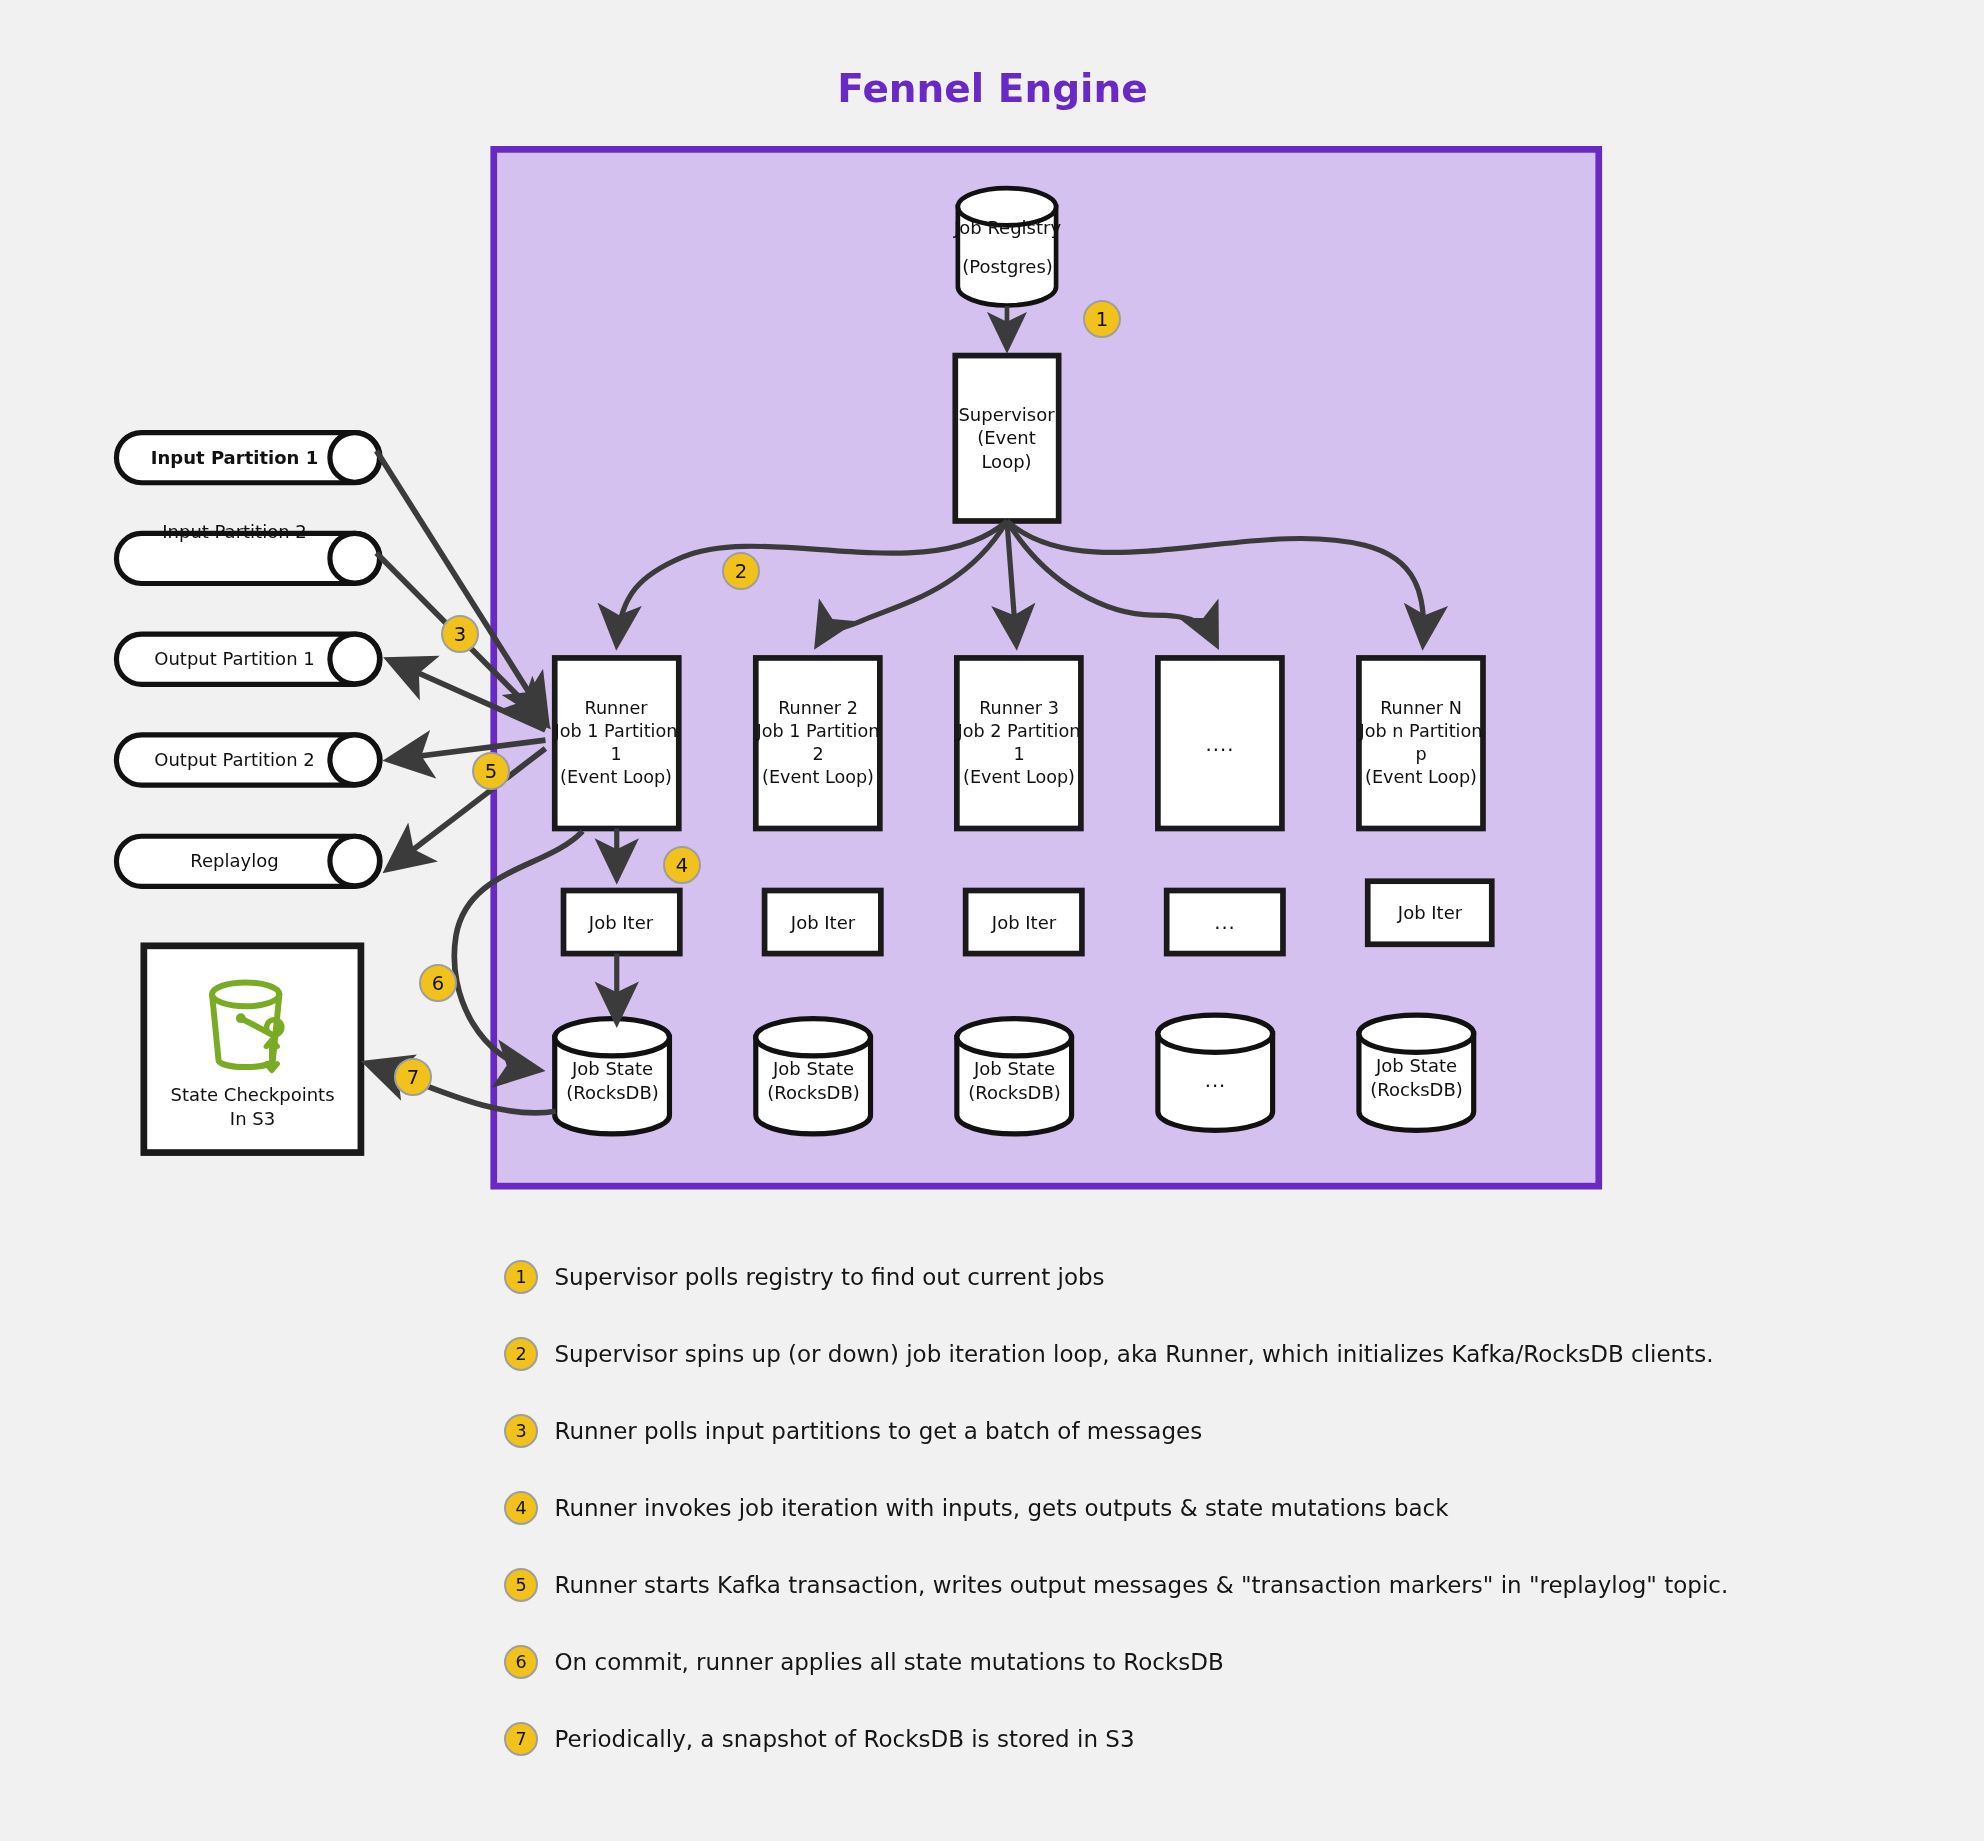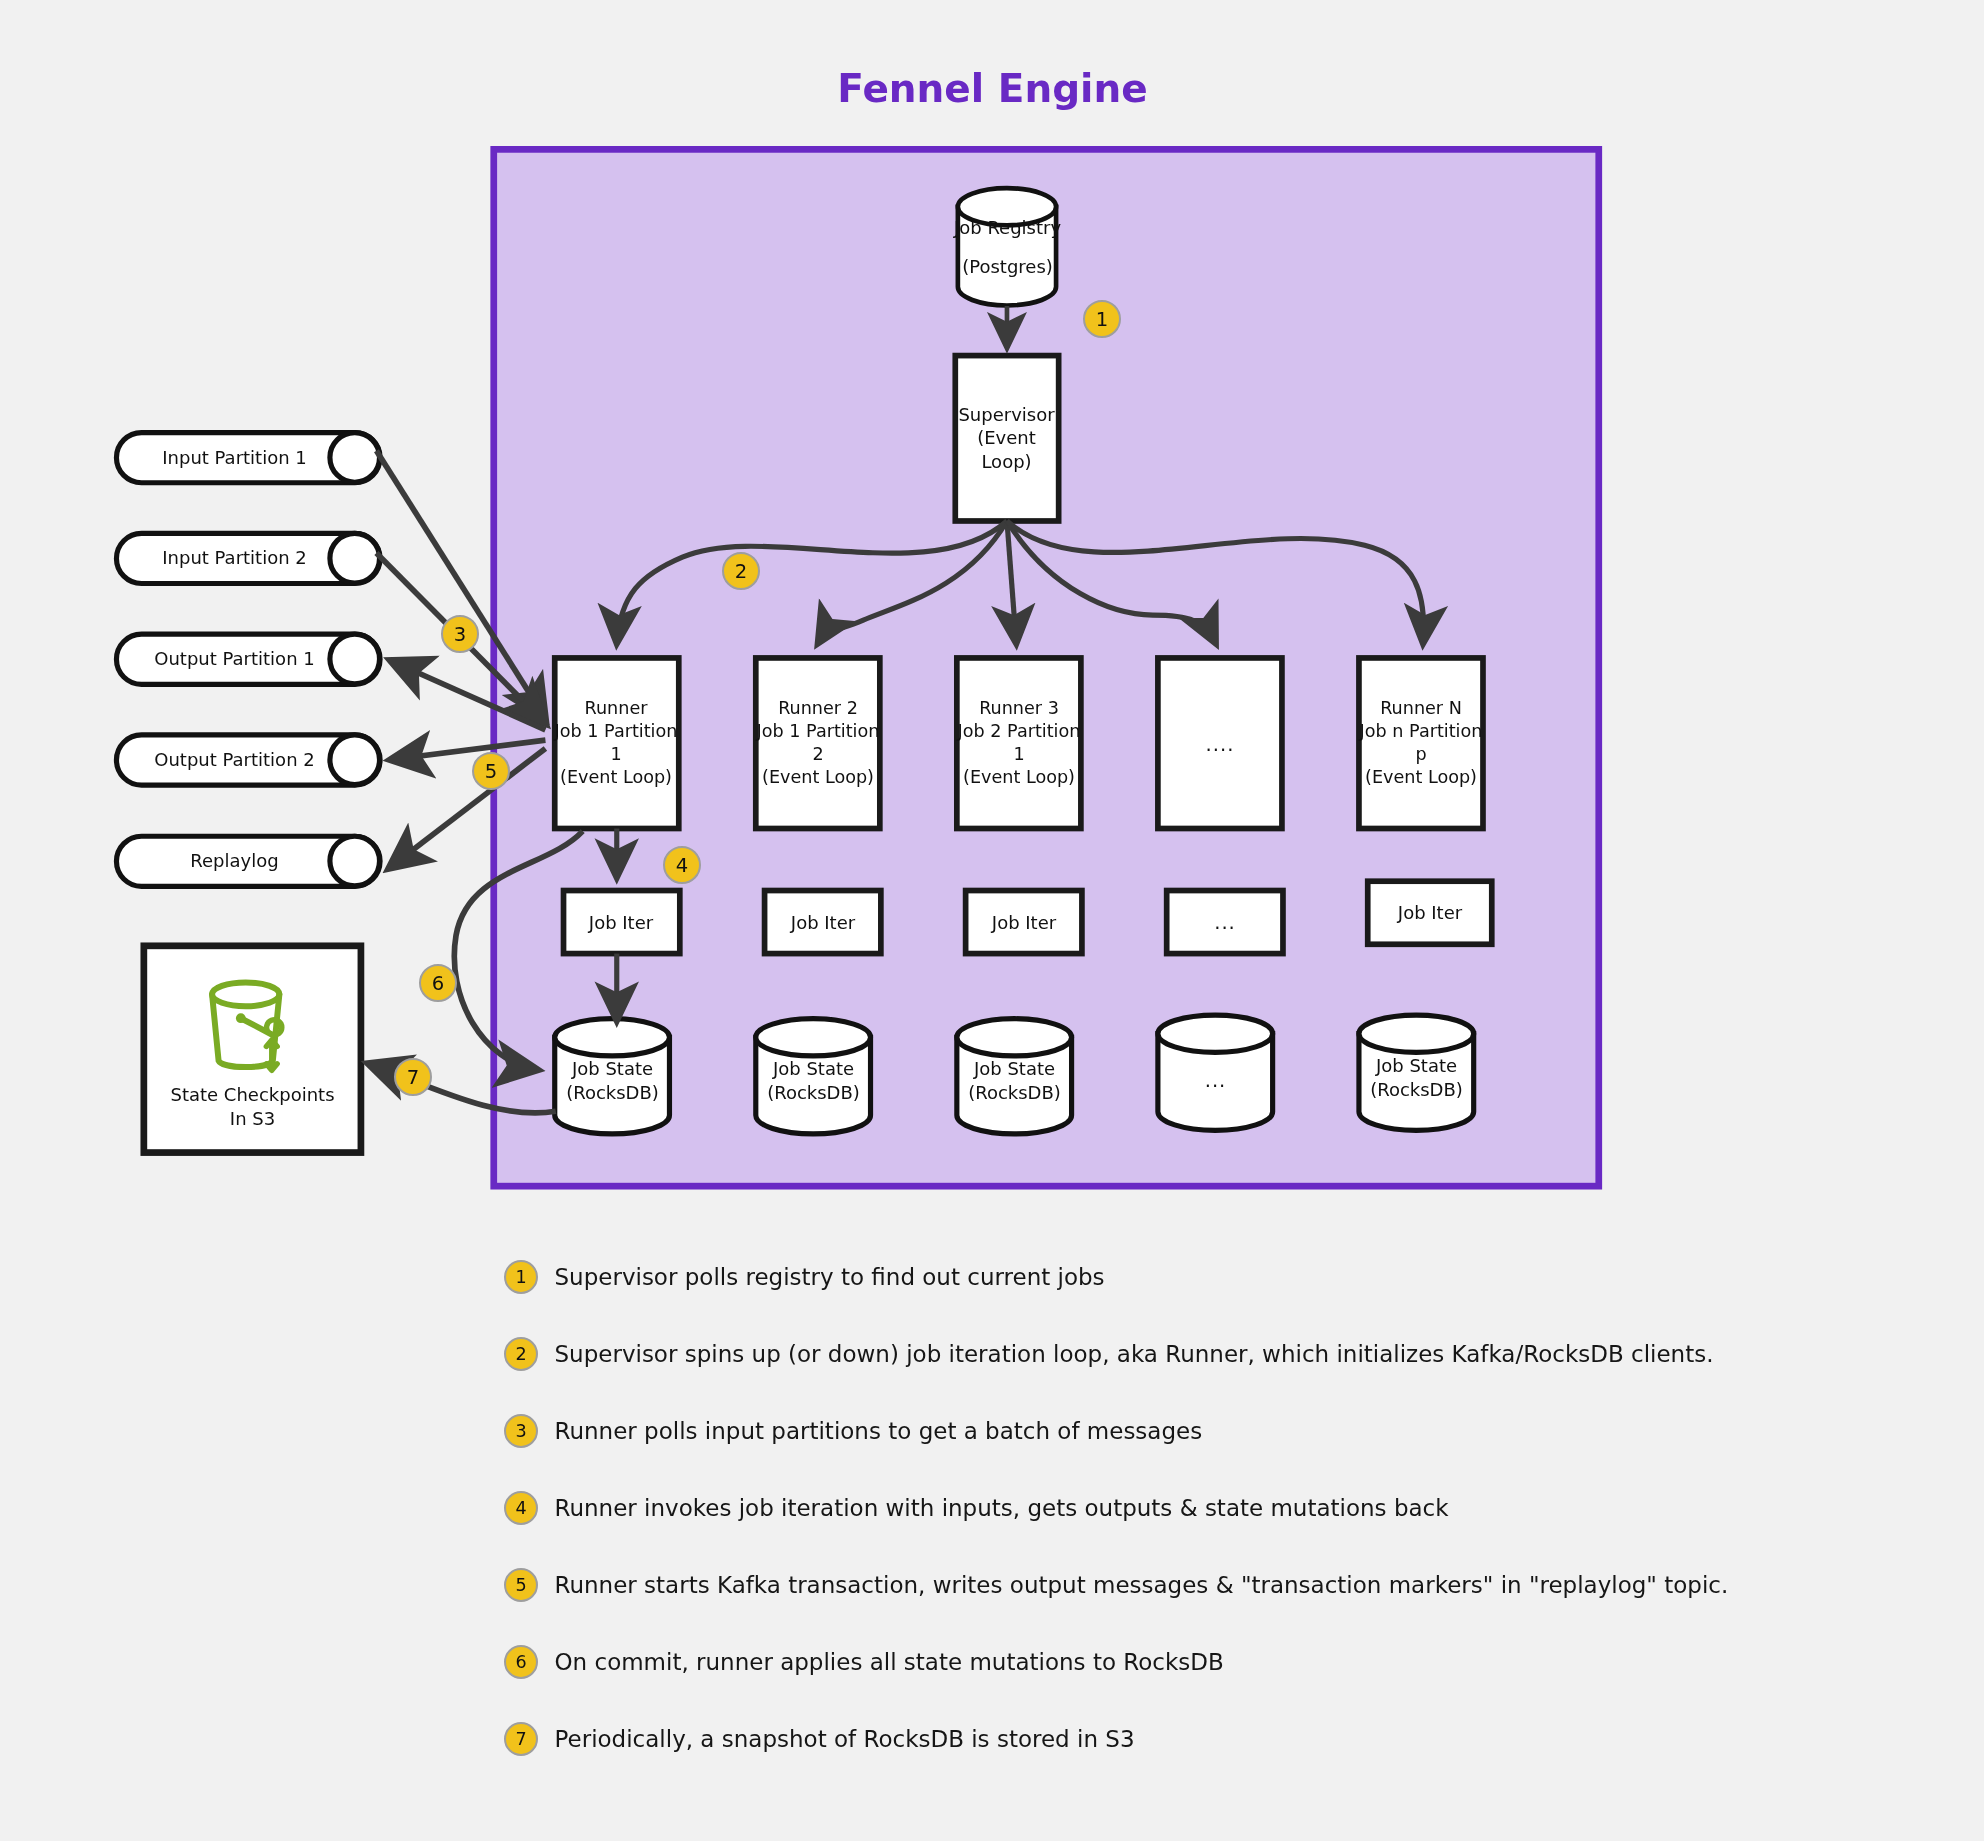--- a/index.html
+++ b/index.html
@@ -254,24 +254,24 @@
     <span>(RocksDB)</span>
   </div>
   <div class="nodelabel dots" style="left:1158px;top:1052px;width:115px;height:57px;">
     <span>...</span>
   </div>
   <div class="nodelabel" style="left:1359px;top:1049px;width:115px;height:57px;">
     <span>Job State</span>
     <span>(RocksDB)</span>
   </div>
 
-  <div class="nodelabel" style="left:121px;top:433px;width:227px;height:50px;">
+  <div class="nodelabel" style="left:121px;top:433px;width:227px;height:50px;font-weight:bold;">
       <span>Input Partition 1</span>
     </div>
-  <div class="nodelabel" style="left:121px;top:533px;width:227px;height:50px;">
+  <div class="nodelabel" style="left:121px;top:507px;width:227px;height:50px;">
       <span>Input Partition 2</span>
     </div>
   <div class="nodelabel" style="left:121px;top:634px;width:227px;height:50px;">
       <span>Output Partition 1</span>
     </div>
   <div class="nodelabel" style="left:121px;top:735px;width:227px;height:50px;">
       <span>Output Partition 2</span>
     </div>
   <div class="nodelabel" style="left:121px;top:836px;width:227px;height:50px;">
       <span>Replaylog</span>

